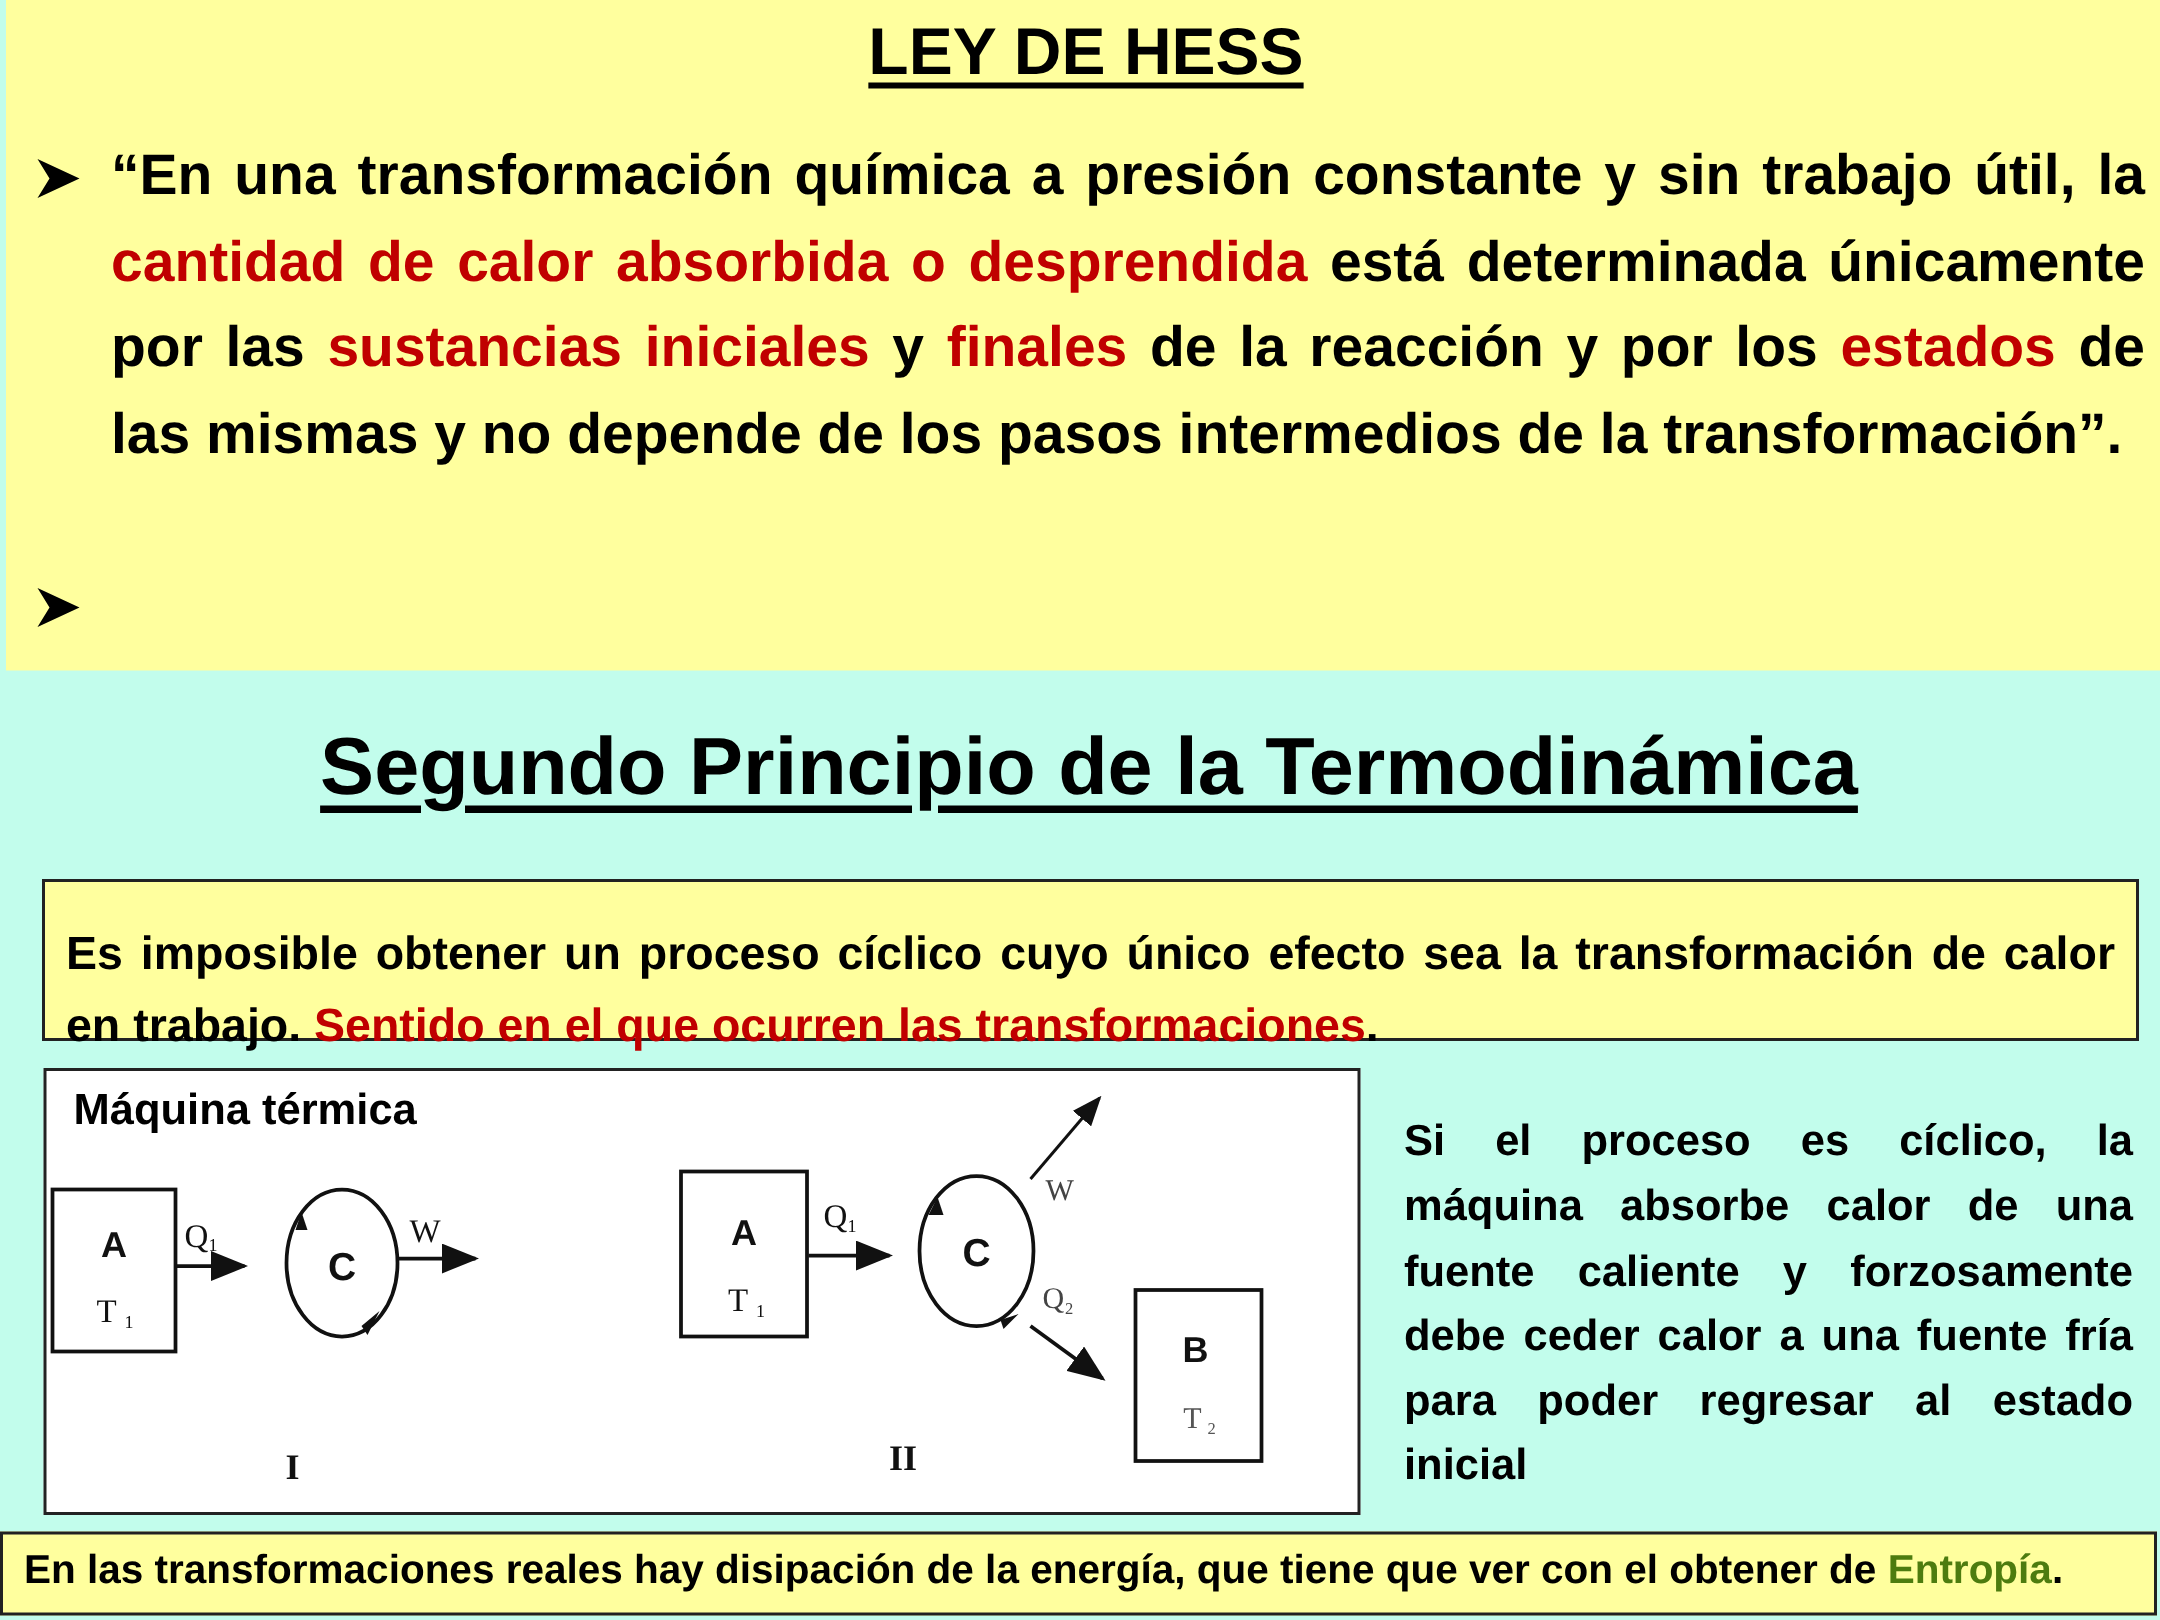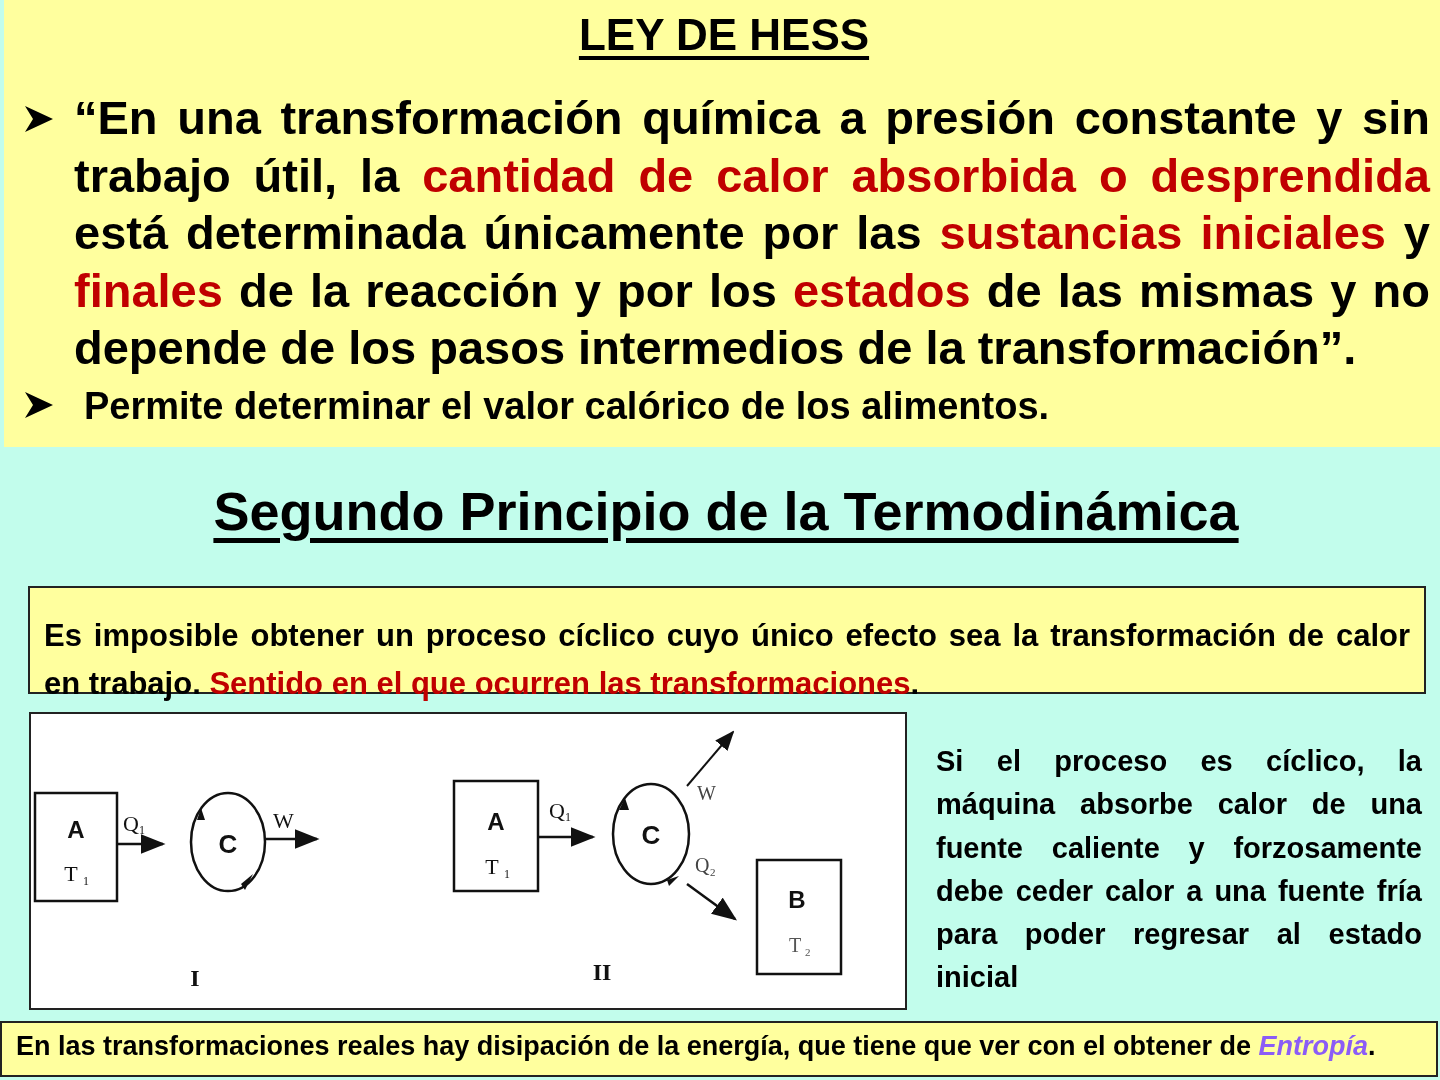--- a/index.html
+++ b/index.html
@@ -16,21 +16,21 @@
   .hess-title {
     position: absolute; left: 0; top: 10px; width: 1440px; text-align: center;
     font-size: 44px; font-weight: bold; text-decoration: underline;
     text-decoration-thickness: 4px; text-underline-offset: 6px;
   }
   .bullet-arrow {
     position: absolute; left: 0; width: 34px; height: 34px;
   }
   .hess-para {
     position: absolute; left: 70px; top: 89px; width: 1356px;
-    font-size: 47px; font-weight: bold; line-height: 57.5px;
+    font-size: 38px; font-weight: bold; line-height: 57.5px;
     text-align: justify;
   }
   .red { color: #c00000; }
   .hess-bullet2 {
     position: absolute; left: 80px; top: 378px;
     font-size: 38px; font-weight: bold; line-height: 57px;
   }
   .seg-title {
     position: absolute; left: 0; top: 480px; width: 1452px; text-align: center;
     font-size: 54px; font-weight: bold; text-decoration: underline;
@@ -58,38 +58,37 @@
     text-align-last: left;
   }
   .bottom-box {
     position: absolute; left: 0; top: 1021px; width: 1434px; height: 52px;
     background: #ffff9e; border: 2px solid #222;
   }
   .bottom-text {
     position: absolute; left: 14px; top: 8px; font-size: 27px; font-weight: bold;
     white-space: nowrap;
   }
-  .red-italic { color: #8b5cf6; font-style: italic; }
+  .red-italic { color: #4d7c0f; }
 </style>
 </head>
 <body>
 
 <div class="top-panel">
   <div class="hess-title">LEY DE HESS</div>
 
   <svg class="bullet-arrow" style="left:18px; top:102px;" viewBox="0 0 34 34">
     <polygon points="3,4 31,17 3,30 11,17" fill="#000"></polygon>
     <polygon points="5,7 27,17 11,17" fill="#fff" opacity="0.0"></polygon>
   </svg>
   <div class="hess-para"><span>“En una transformación química a presión constante y sin trabajo útil, la </span><span class="red">cantidad de calor absorbida o desprendida</span><span> está determinada únicamente por las </span><span class="red">sustancias iniciales</span><span> y </span><span class="red">finales</span><span> de la reacción y por los </span><span class="red">estados</span><span> de las mismas y no depende de los pasos intermedios de la transformación”.</span></div>
 
   <svg class="bullet-arrow" style="left:18px; top:388px;" viewBox="0 0 34 34">
     <polygon points="3,4 31,17 3,30 11,17" fill="#000"></polygon>
   </svg>
-  <div class="hess-bullet2">Permite determinar el valor calórico de los alimentos.</div>
 </div>
 
 <div class="seg-title">Segundo Principio de la Termodinámica</div>
 
 <div class="stmt-box">
   <div class="stmt-text"><span>Es imposible obtener un proceso cíclico cuyo único efecto sea la transformación de calor en trabajo. </span><span class="red">Sentido en el que ocurren las transformaciones</span><span>.</span></div>
 </div>
 
 <div class="diagram">
   <svg width="874" height="294" viewBox="0 0 874 294">
@@ -133,19 +132,20 @@
       <line x1="656" y1="170" x2="704" y2="205" stroke="#111" stroke-width="2.5" marker-end="url(#ah)"></line>
       <text x="664" y="158" font-family="Liberation Serif, serif" font-size="20" fill="#444">Q</text>
       <text x="679" y="162" font-family="Liberation Serif, serif" font-size="11" fill="#444">2</text>
       <rect x="726" y="146" width="84" height="114" fill="none" stroke="#111" stroke-width="2.5"></rect>
       <text x="766" y="194" text-anchor="middle" font-family="Liberation Sans, sans-serif" font-weight="bold" font-size="24" fill="#111">B</text>
       <text x="764" y="238" text-anchor="middle" font-family="Liberation Serif, serif" font-size="20" fill="#555">T</text>
       <text x="774" y="242" font-family="Liberation Serif, serif" font-size="11" fill="#555">2</text>
       <text x="571" y="266" text-anchor="middle" font-family="Liberation Serif, serif" font-weight="bold" font-size="24" fill="#111">II</text>
     </g>
   </svg>
+  <div class="diagram-title">Máquina térmica</div>
 </div>
 
 <div class="side-text">Si el proceso es cíclico, la máquina absorbe calor de una fuente caliente y forzosamente debe ceder calor a una fuente fría para poder regresar al estado inicial</div>
 
 <div class="bottom-box">
   <div class="bottom-text"><span>En las transformaciones reales hay disipación de la energía, que tiene que ver con el obtener de </span><span class="red-italic">Entropía</span><span>.</span></div>
 </div>
 
 </body></html>

